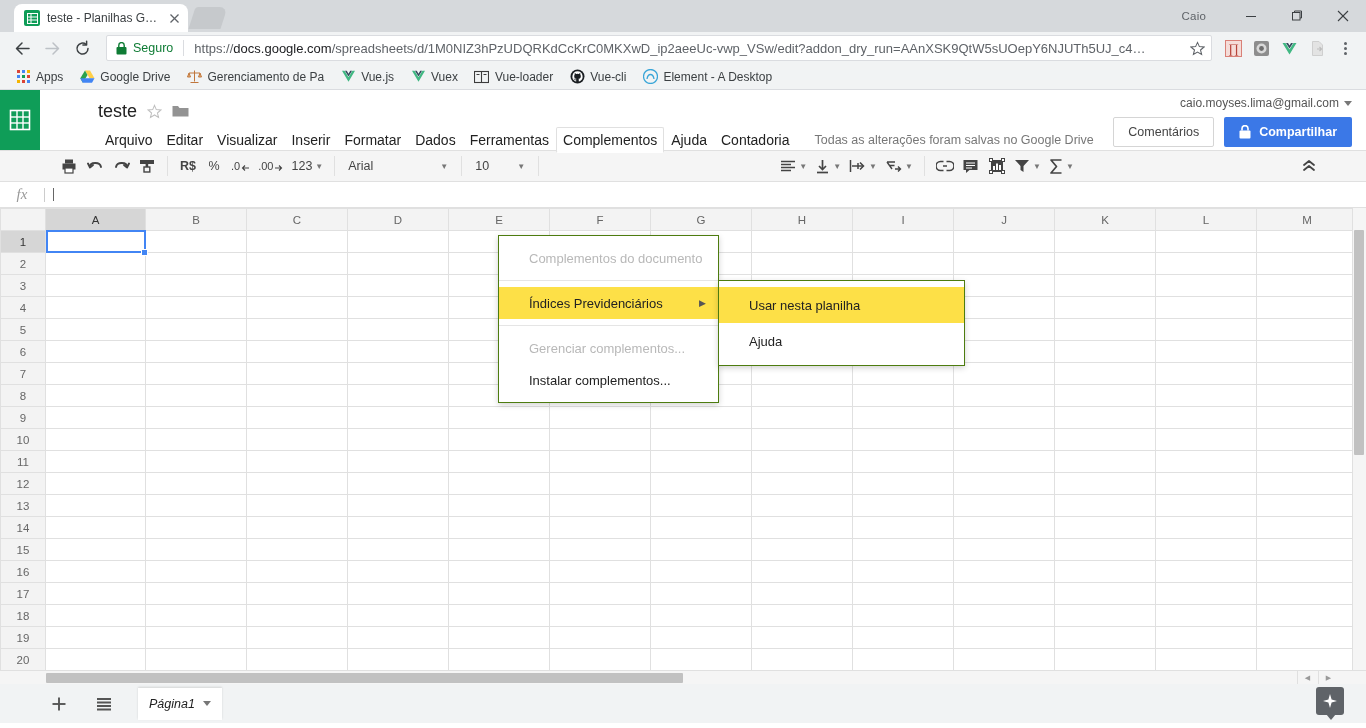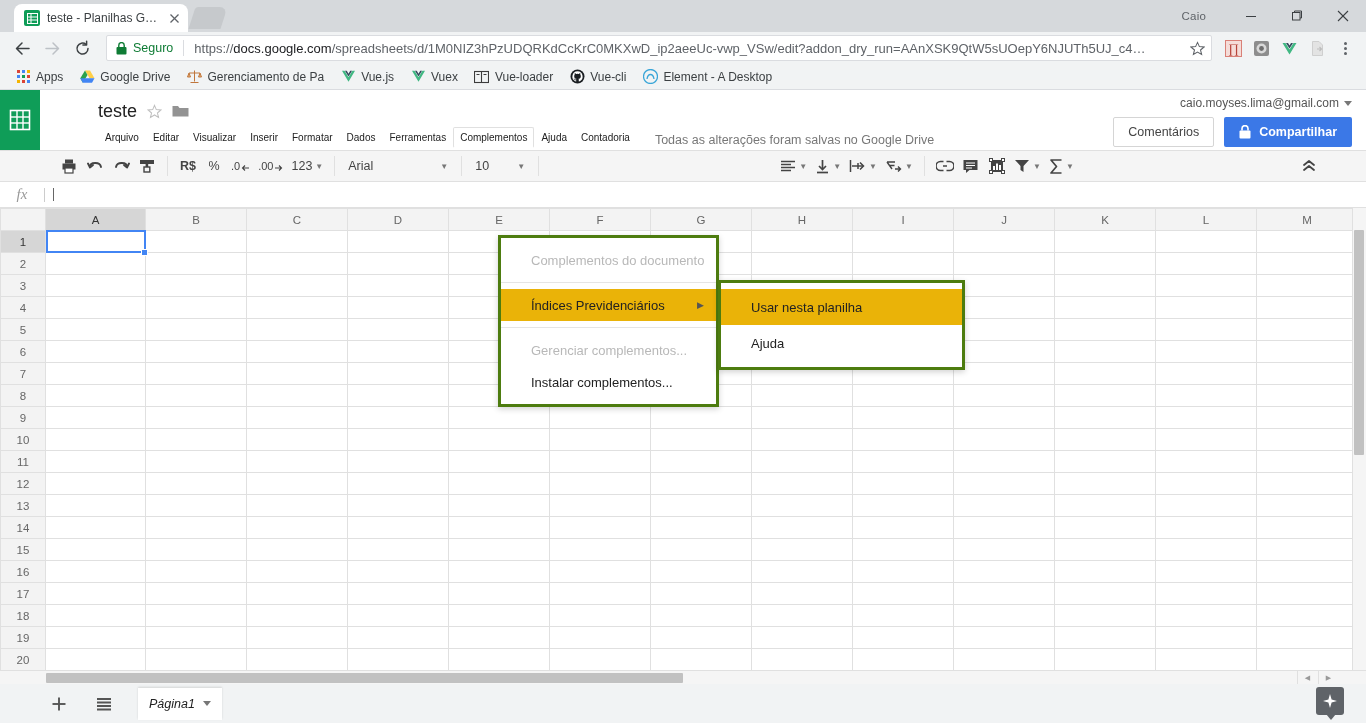--- a/index.html
+++ b/index.html
@@ -110,21 +110,21 @@
     justify-content: center; height: 60px; flex: 0 0 40px; cursor: pointer;
   }
   .doc-block { padding: 8px 0 0 14px; flex: 1 1 auto; margin-left: 44px; }
   .doc-title-row { display: flex; align-items: center; gap: 10px; height: 26px; }
   .doc-title { font-size: 18px; color: #222; font-weight: 400; }
   .doc-star { color: #bdbdbd; cursor: pointer; display: flex; }
   .doc-folder { color: #939393; cursor: pointer; display: flex; }
 
   .menubar { display: flex; align-items: flex-start; margin-top: 3px; height: 26px; }
   .menu-item {
-    font-size: 10px; color: #222; padding: 5px 7px; cursor: pointer;
+    font-size: 14px; color: #222; padding: 5px 7px; cursor: pointer;
     white-space: nowrap; border-radius: 2px;
   }
   .menu-item.active {
     background: #fff; border: 1px solid #e0e0e0; border-bottom-color: #fff;
     padding: 4px 6px; position: relative; z-index: 60;
   }
   .save-status { font-size: 12.5px; color: #777; padding: 6px 0 0 18px; white-space: nowrap; }
 
   .header-right {
     position: absolute; right: 14px; top: 6px; display: flex;
@@ -229,32 +229,32 @@
     justify-content: center; cursor: pointer;
   }
   .explore-btn::after {
     content: ''; position: absolute; bottom: -5px; left: 10px;
     border-left: 5px solid transparent; border-right: 5px solid transparent;
     border-top: 6px solid #5f6368;
   }
 
   
   .dropdown {
-    position: absolute; background: #fff; border: 3px solid #4d7c0f;
+    position: absolute; background: #fff; border: 1px solid #4d7c0f;
     box-shadow: 0 2px 6px rgba(0,0,0,.18); padding: 6px 0; z-index: 50;
   }
   #addons-menu { left: 498px; top: 145px; width: 221px; }
   #submenu { left: 718px; top: 190px; width: 247px; }
   .dd-item {
     height: 32px; display: flex; align-items: center; padding: 0 14px 0 30px;
     font-size: 13px; color: #222; white-space: nowrap; cursor: pointer;
     position: relative;
   }
   .dd-item.disabled { color: #b8b8b8; cursor: default; }
-  .dd-item.hover { background: #eab308; }
+  .dd-item.hover { background: #fde047; }
   .dd-item .arrow {
     position: absolute; right: 12px; font-size: 9px; color: #555;
   }
   .dd-sep { height: 1px; background: #e5e5e5; margin: 6px 0; }
 </style>
 </head>
 <body>
 
 <div class="browser">
 

